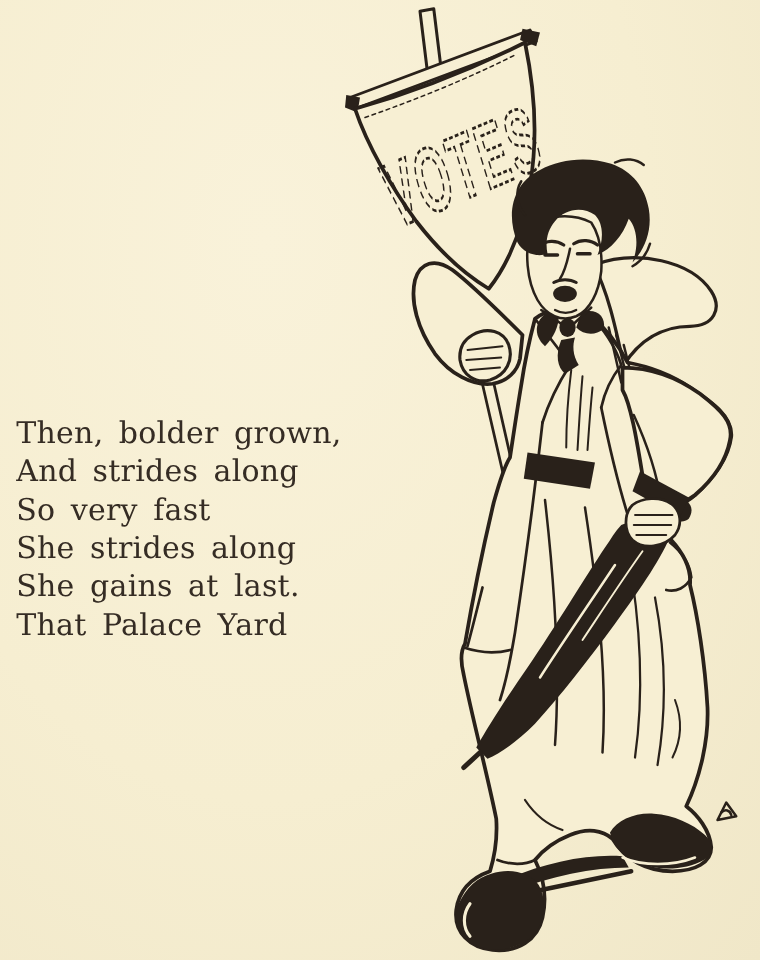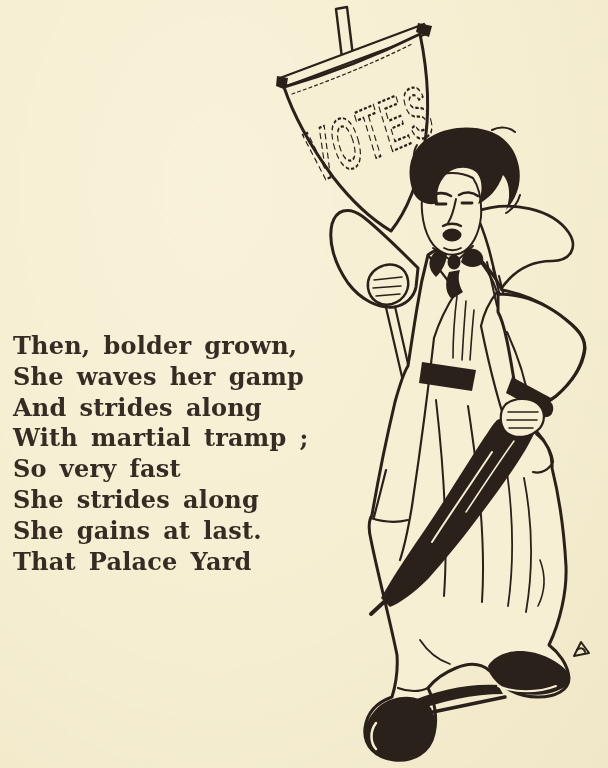--- a/index.html
+++ b/index.html
@@ -13,21 +13,20 @@
   }
   .poem{
     position:absolute;
     left:13px; top:331px;
     font-size:24px;
     line-height:30.8px;
     color:var(--text-ink,#352c24);
     letter-spacing:0.2px;
     word-spacing:4.5px;
     white-space:nowrap;
-    font-weight:bold;
   }
   .illustration{
     position:absolute;
     left:0; top:0;
     width:608px; height:768px;
   }
   .ink-fill{fill:var(--ink,#29211a);stroke:none;}
   .ink-line{stroke:var(--ink,#29211a);fill:none;stroke-linecap:round;stroke-linejoin:round;}
   .cream{fill:var(--paper-fill,#f7efd3);stroke:var(--ink,#29211a);stroke-linejoin:round;stroke-linecap:round;}
   .cream-line{stroke:var(--paper-fill,#f7efd3);fill:none;stroke-linecap:round;}
@@ -42,23 +41,21 @@
     stroke-dasharray:5 3;
   }
 </style>
 </head>
 <body>
 
 <div class="page">
 
   <div class="poem">
     <div class="poem-line">Then, bolder grown,</div>
-    <div class="poem-line">She waves her gamp</div>
     <div class="poem-line">And strides along</div>
-    <div class="poem-line">With martial tramp ;</div>
     <div class="poem-line">So very fast</div>
     <div class="poem-line">She strides along</div>
     <div class="poem-line">She gains at last.</div>
     <div class="poem-line">That Palace Yard</div>
   </div>
 
   <svg class="illustration" viewBox="0 0 608 768" aria-hidden="true">
 
     <g>
 

